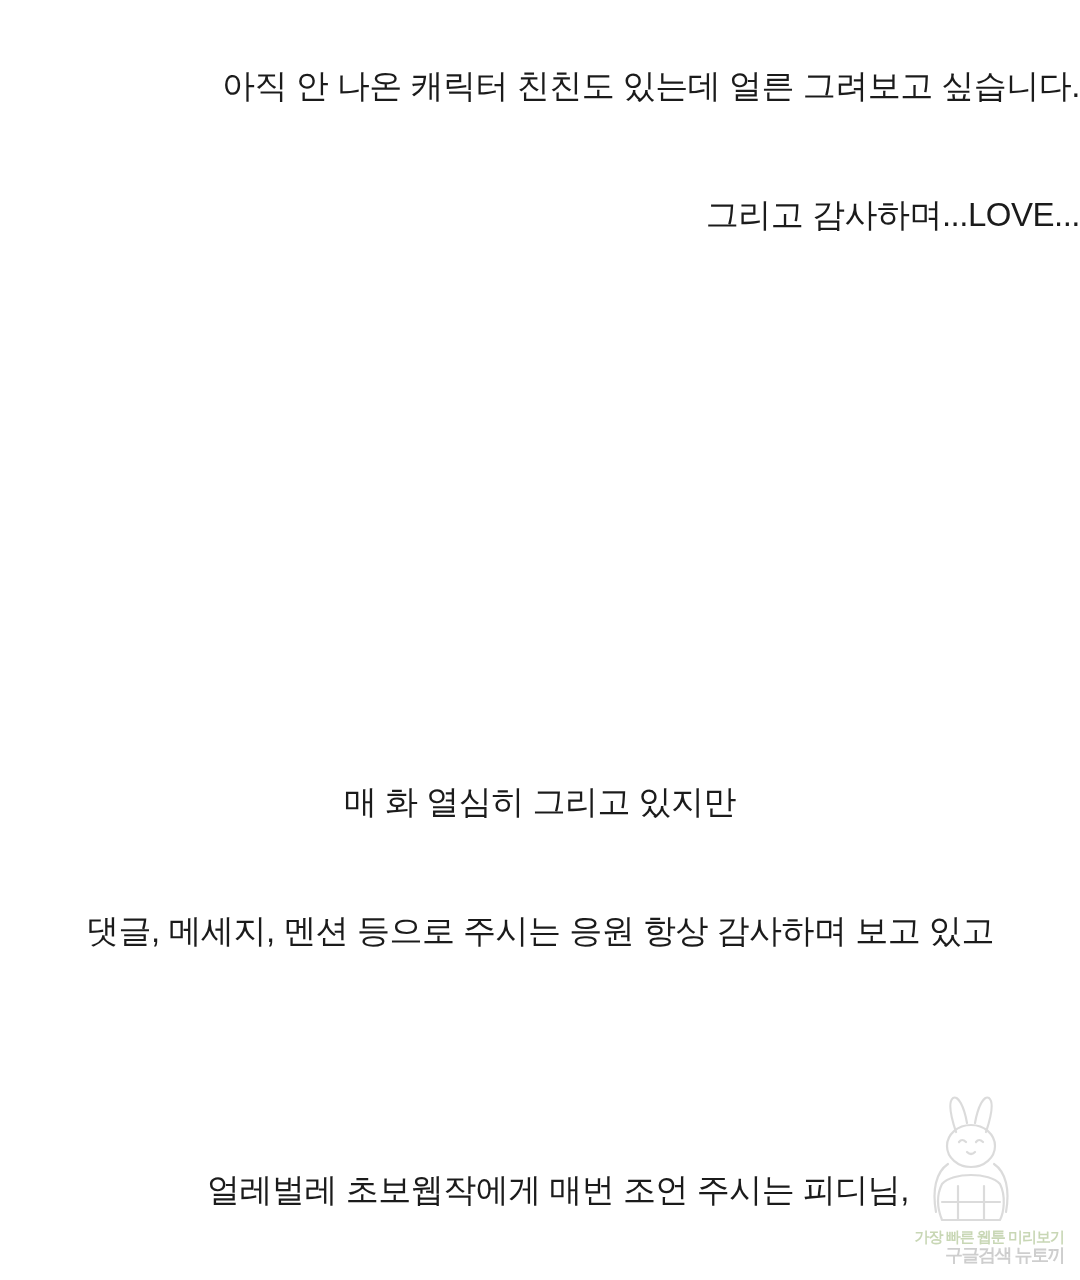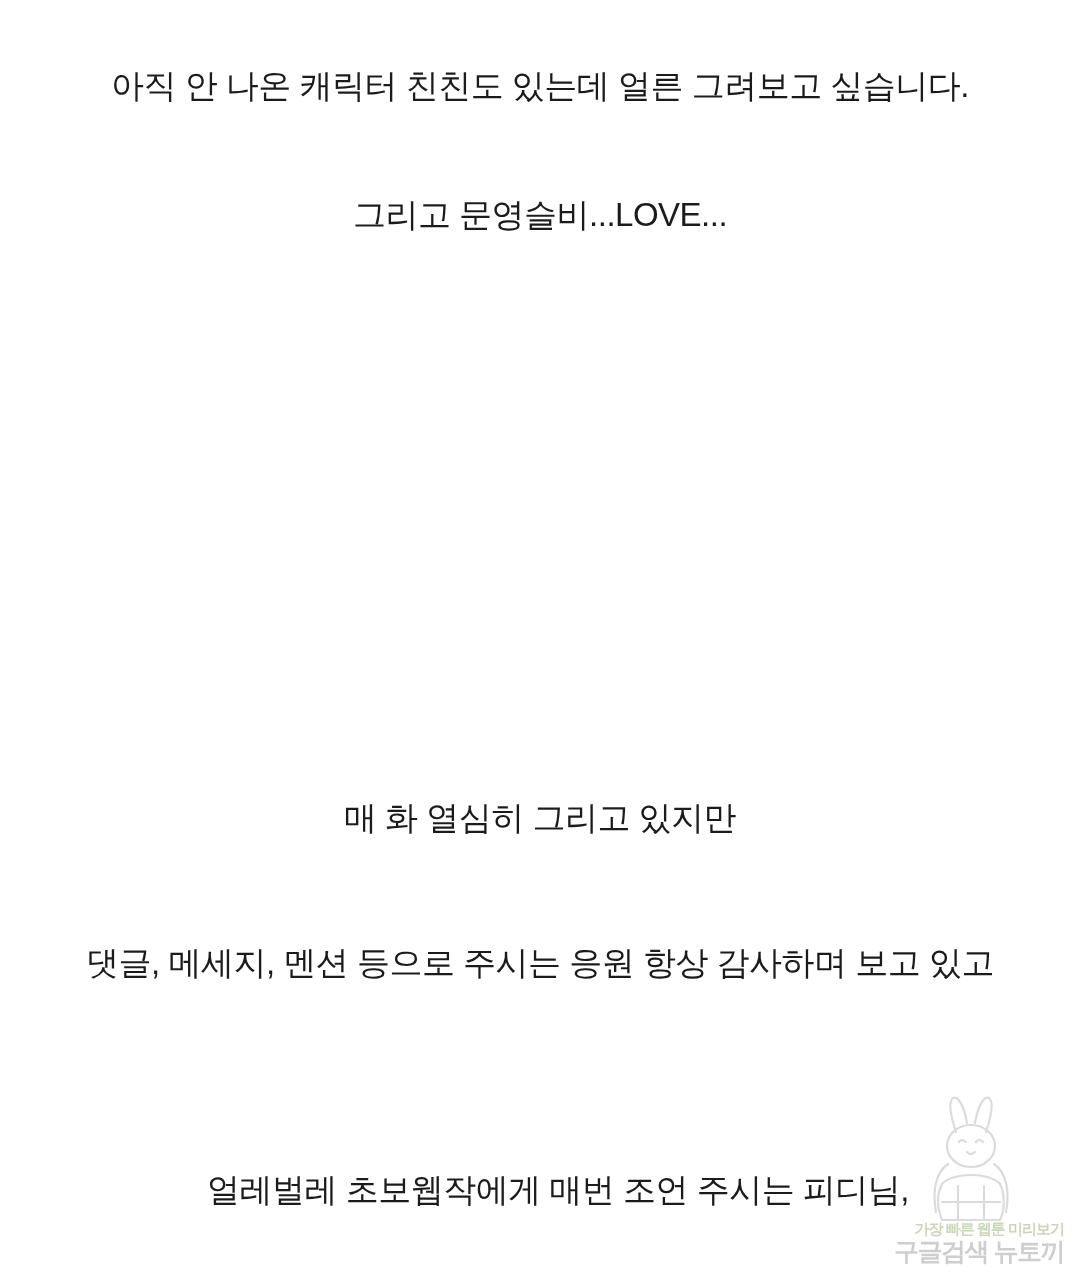--- a/index.html
+++ b/index.html
@@ -30,27 +30,27 @@
     line-height: 43px;
     letter-spacing: -0.5px;
     white-space: pre-wrap;
   }
   
   #block-top {
     top: -22px;
   }
   #block-top .line {
     display: block;
+    text-align: right;
   }
   #block-mid {
     top: 694px;
   }
   #block-mid .line {
     display: block;
-    margin-top: 16px;
   }
   #block-bottom {
     top: 1082px;
   }
   #block-bottom .line {
     display: block;
     padding-left: 36px;
   }
   
   .watermark {
@@ -79,34 +79,34 @@
   }
   .wm-text .wm-small {
     display: block;
     font-size: 15px;
     letter-spacing: -1px;
     font-weight: bold;
     color: #4d7c0f;
   }
   .wm-text .wm-big {
     display: block;
-    font-size: 25px;
+    font-size: 18px;
     letter-spacing: -1.5px;
     font-weight: bold;
     color: #5f5f5f;
   }
 </style>
 </head>
 <body>
 
 <div class="page">
 
   <div class="text-block" id="block-top">
     <span class="line">아직 안 나온 캐릭터 친친도 있는데 얼른 그려보고 싶습니다.</span>
-    <span class="line">그리고 문영슬비...LOVE...</span>
+    <span class="line">그리고 감사하며...LOVE...</span>
   </div>
 
   <div class="text-block" id="block-mid">
     <span class="line">매 화 열심히 그리고 있지만</span>
     <span class="line">댓글, 메세지, 멘션 등으로 주시는 응원 항상 감사하며 보고 있고</span>
     
   </div>
 
   <div class="text-block" id="block-bottom">
     <span class="line">얼레벌레 초보웹작에게 매번 조언 주시는 피디님,</span>

